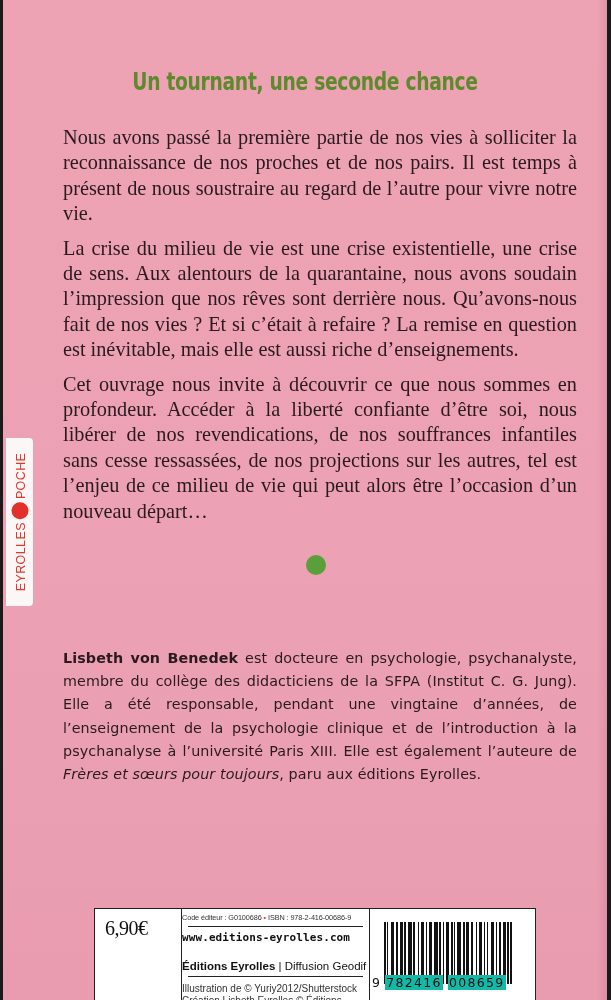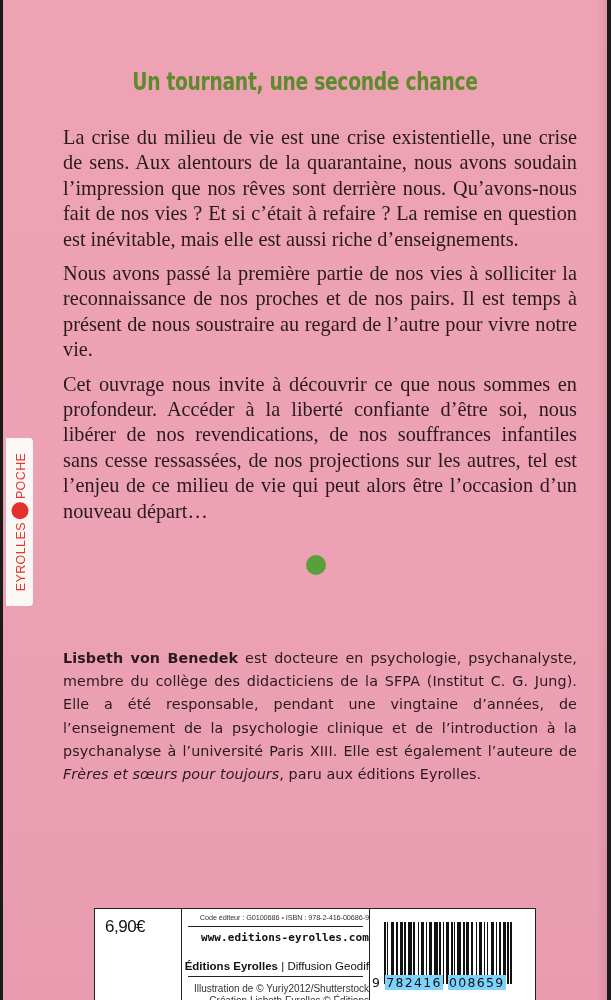--- a/index.html
+++ b/index.html
@@ -66,28 +66,28 @@
     .info-box {
       position: absolute; left: 91px; top: 908px; width: 440px; height: 92px;
       background: #ffffff; border: 1.5px solid #222; border-bottom: none;
     }
     .price-cell {
       position: absolute; left: 0; top: 0; width: 86px; height: 92px;
       border-right: 1.5px solid #222;
     }
     .price {
       position: absolute; left: 10px; top: 8px;
-      font-family: Liberation Sans, sans-serif;
-      font-size: 17px; color: #111; letter-spacing: -0.5px;
+      font-family: Liberation Serif, serif;
+      font-size: 20px; color: #111; letter-spacing: -0.5px;
     }
     .pub-cell {
       position: absolute; left: 87px; top: 0; width: 187px; height: 92px;
       border-right: 1.5px solid #222;
       font-family: "Liberation Sans", sans-serif; color: #222;
-      text-align: right;
+      text-align: left;
     }
     .code-line {
       margin-top: 4px; font-size: 7.3px; color: #333; letter-spacing: -0.1px;
     }
     .code-line .sep { color: #e2382a; }
     .rule { height: 1px; background: #222; margin: 4px 6px; }
     .url {
       font-family: "DejaVu Sans Mono", monospace; font-weight: bold;
       font-size: 11px; color: #111; margin-top: 2px; letter-spacing: 0.1px;
     }
@@ -104,33 +104,33 @@
       display: flex; align-items: stretch;
     }
     .barcode span { display: block; background: #111; height: 100%; }
     .barcode .g { margin-left: 1px; }
     .isbn-digits {
       position: absolute; left: 2px; top: 66px; width: 165px;
       font-family: "DejaVu Sans", sans-serif; font-size: 12.5px; color: #111;
       letter-spacing: 1.3px; background: transparent;
     }
     .isbn-digits .lead { margin-right: 4px; }
-    .isbn-digits .mid { background: #7dd3fc; padding: 0 1px; }
+    .isbn-digits .mid { background: #14b8a6; padding: 0 1px; }
   </style>
 </head>
 <body>
 
 <div class="cover">
   <div class="edge-shade"></div>
 
   <div class="headline">Un tournant, une seconde chance</div>
 
   <div class="blurb">
+    <p>Nous avons passé la première partie de nos vies à solliciter la reconnaissance de nos proches et de nos pairs. Il est temps à présent de nous soustraire au regard de l’autre pour vivre notre vie.</p>
     <p>La crise du milieu de vie est une crise existentielle, une crise de sens. Aux alentours de la quarantaine, nous avons soudain l’impression que nos rêves sont derrière nous. Qu’avons-nous fait de nos vies ? Et si c’était à refaire ? La remise en question est inévitable, mais elle est aussi riche d’enseignements.</p>
-    <p>Nous avons passé la première partie de nos vies à solliciter la reconnaissance de nos proches et de nos pairs. Il est temps à présent de nous soustraire au regard de l’autre pour vivre notre vie.</p>
     <p>Cet ouvrage nous invite à découvrir ce que nous sommes en profondeur. Accéder à la liberté confiante d’être soi, nous libérer de nos revendications, de nos souffrances infantiles sans cesse ressassées, de nos projections sur les autres, tel est l’enjeu de ce milieu de vie qui peut alors être l’occasion d’un nouveau départ…</p>
   </div>
 
   <div class="dot"></div>
 
   <div class="spine-tab">
     <div class="spine-text">
       <span>EYROLLES</span>
       <span class="spine-dot"></span>
       <span>POCHE</span>

